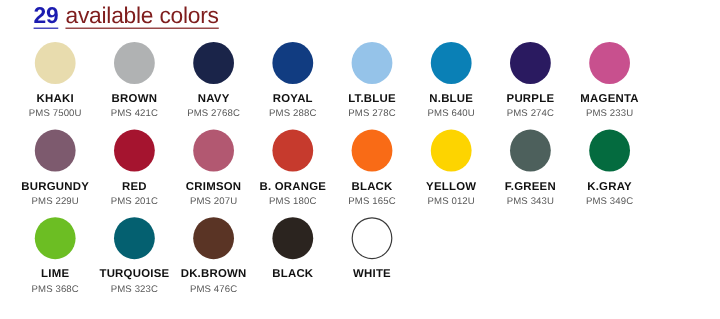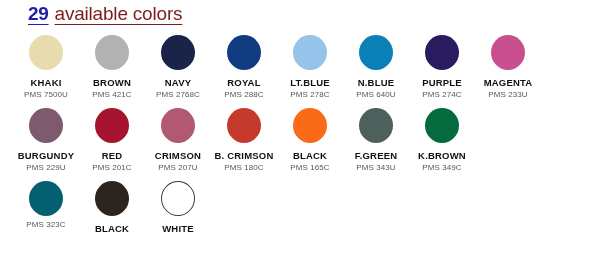--- a/index.html
+++ b/index.html
@@ -191,51 +191,73 @@
           <div class="swatch-wrap">
             <div class="swatch" style="background: rgb(178, 88, 113);"></div>
           </div>
           <div class="swatch-name">CRIMSON</div>
           <div class="swatch-code">PMS 207U</div>
         </div>
         <div class="color-cell">
           <div class="swatch-wrap">
             <div class="swatch" style="background: rgb(198, 58, 45);"></div>
           </div>
-          <div class="swatch-name">B. CRIMSON</div>
+          <div class="swatch-name">B. ORANGE</div>
           <div class="swatch-code">PMS 180C</div>
         </div>
         <div class="color-cell">
           <div class="swatch-wrap">
             <div class="swatch" style="background: rgb(249, 107, 22);"></div>
           </div>
           <div class="swatch-name">BLACK</div>
           <div class="swatch-code">PMS 165C</div>
         </div>
         <div class="color-cell">
           <div class="swatch-wrap">
+            <div class="swatch" style="background: rgb(253, 212, 0);"></div>
+          </div>
+          <div class="swatch-name">YELLOW</div>
+          <div class="swatch-code">PMS 012U</div>
+        </div>
+        <div class="color-cell">
+          <div class="swatch-wrap">
             <div class="swatch" style="background: rgb(77, 96, 92);"></div>
           </div>
           <div class="swatch-name">F.GREEN</div>
           <div class="swatch-code">PMS 343U</div>
         </div>
         <div class="color-cell">
           <div class="swatch-wrap">
             <div class="swatch" style="background: rgb(4, 107, 63);"></div>
           </div>
-          <div class="swatch-name">K.BROWN</div>
+          <div class="swatch-name">K.GRAY</div>
           <div class="swatch-code">PMS 349C</div>
         </div>
       </div>
       <div class="color-row">
         <div class="color-cell">
           <div class="swatch-wrap">
+            <div class="swatch" style="background: rgb(108, 190, 35);"></div>
+          </div>
+          <div class="swatch-name">LIME</div>
+          <div class="swatch-code">PMS 368C</div>
+        </div>
+        <div class="color-cell">
+          <div class="swatch-wrap">
             <div class="swatch" style="background: rgb(4, 96, 112);"></div>
           </div>
+          <div class="swatch-name">TURQUOISE</div>
           <div class="swatch-code">PMS 323C</div>
+        </div>
+        <div class="color-cell">
+          <div class="swatch-wrap">
+            <div class="swatch" style="background: rgb(90, 52, 37);"></div>
+          </div>
+          <div class="swatch-name">DK.BROWN</div>
+          <div class="swatch-code">PMS 476C</div>
         </div>
         <div class="color-cell">
           <div class="swatch-wrap">
             <div class="swatch" style="background: rgb(43, 36, 31);"></div>
           </div>
           <div class="swatch-name">BLACK</div>
           <div class="swatch-code"></div>
         </div>
         <div class="color-cell">
           <div class="swatch-wrap">

